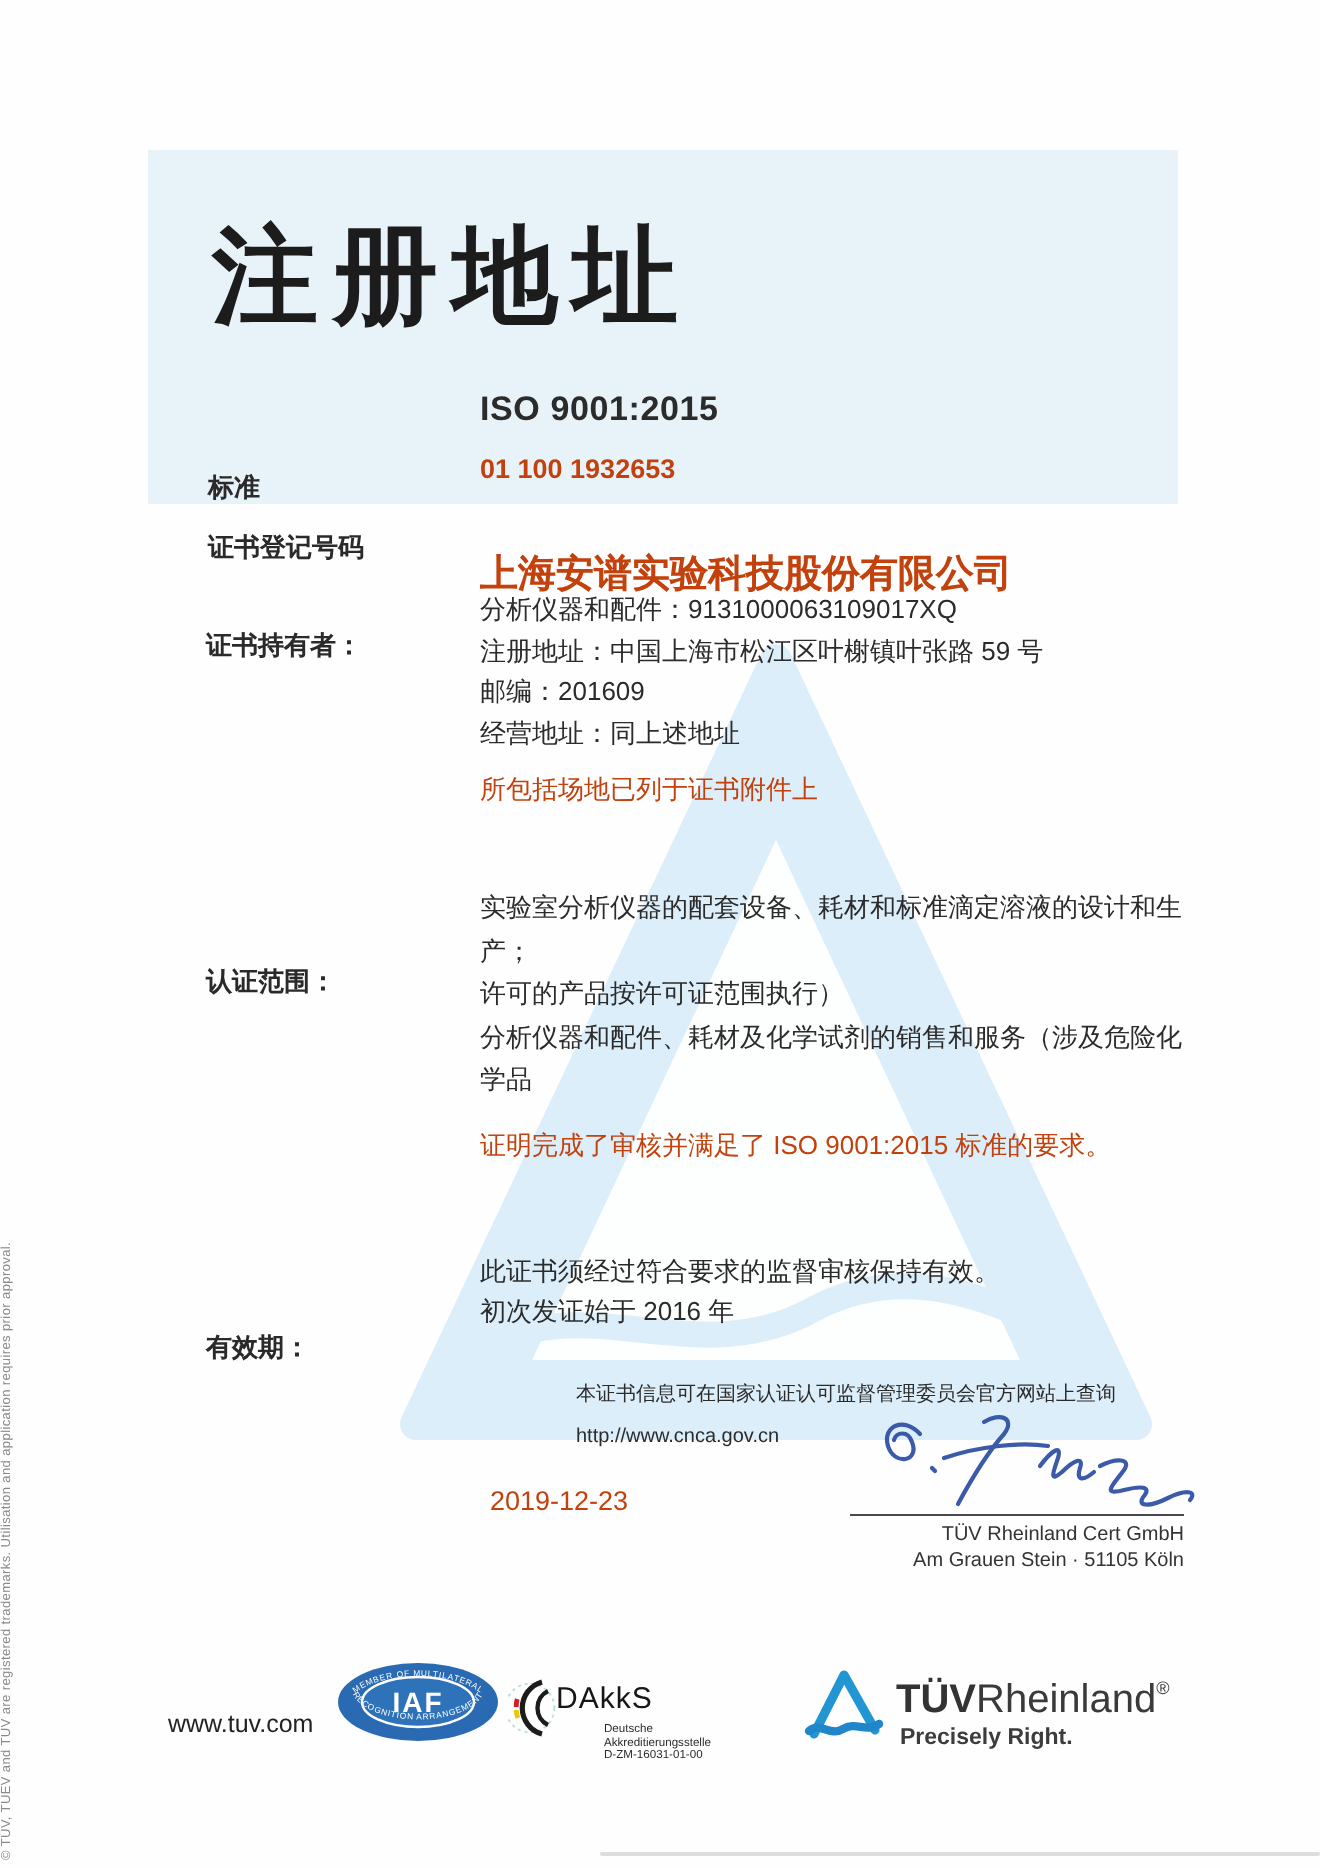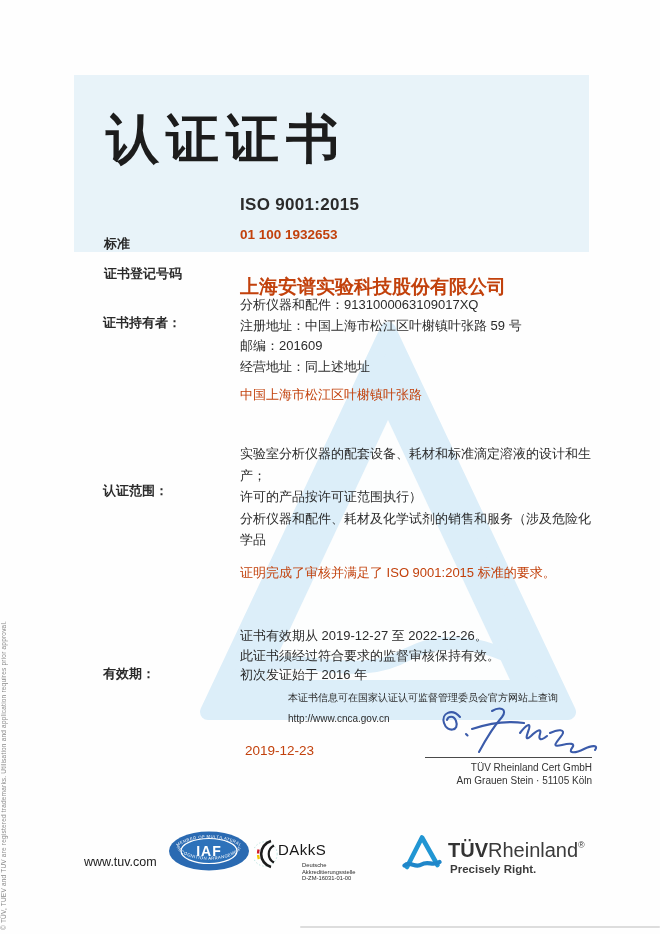--- a/index.html
+++ b/index.html
@@ -49,50 +49,49 @@
       <path d="M40,356 C95,322 150,368 210,334 C256,310 302,330 342,352" fill="none" stroke="#dceef9" stroke-width="13" stroke-linecap="round"></path>
     </svg>
   </div>
 
   <div class="layer content">
 
     <div class="abs side-note">© TÜV, TUEV and TUV are registered trademarks. Utilisation and application requires prior approval.</div>
 
     <div class="abs band"></div>
 
-    <div class="abs title">认证证书</div>
+    <div class="abs title">注册地址</div>
 
     <div class="abs lbl" style="left:104px;top:197px;">标准</div>
     <div class="abs iso" style="left:240px;top:195px;">ISO 9001:2015</div>
 
     <div class="abs lbl" style="left:104px;top:227px;">证书登记号码</div>
     <div class="abs val b" style="left:240px;top:227px;font-size:13.5px;">01 100 1932653</div>
 
     <div class="abs lbl" style="left:103px;top:276px;">证书持有者：</div>
     <div class="abs val b" style="left:240px;top:274px;font-size:19px;">上海安谱实验科技股份有限公司</div>
     <div class="abs lines" style="left:240px;top:295px;width:360px;">
       <div>分析仪器和配件：9131000063109017XQ</div>
       <div>注册地址：中国上海市松江区叶榭镇叶张路 59 号</div>
       <div>邮编：201609</div>
       <div>经营地址：同上述地址</div>
     </div>
-    <div class="abs val" style="left:240px;top:386px;">中国上海市松江区叶榭镇叶张路</div>
+    <div class="abs val" style="left:240px;top:386px;">所包括场地已列于证书附件上</div>
 
     <div class="abs lbl" style="left:103px;top:444px;">认证范围：</div>
     <div class="abs scope-lines" style="left:240px;top:443px;width:360px;">
       <div>实验室分析仪器的配套设备、耗材和标准滴定溶液的设计和生产；</div>
       <div>许可的产品按许可证范围执行）</div>
       <div>分析仪器和配件、耗材及化学试剂的销售和服务（涉及危险化学品</div>
     </div>
 
     <div class="abs val" style="left:240px;top:564px;">证明完成了审核并满足了 ISO 9001:2015 标准的要求。</div>
 
     <div class="abs lbl" style="left:103px;top:627px;">有效期：</div>
     <div class="abs v-lines" style="left:240px;top:626px;width:360px;">
-      <div>证书有效期从 2019-12-27 至 2022-12-26。</div>
       <div>此证书须经过符合要求的监督审核保持有效。</div>
       <div>初次发证始于 2016 年</div>
     </div>
 
     <div class="abs i-lines" style="left:240px;top:687px;width:380px;">
       <div>本证书信息可在国家认证认可监督管理委员会官方网站上查询</div>
       <div>http://www.cnca.gov.cn</div>
     </div>
 
     <div class="abs val" style="left:245px;top:743px;font-size:13.5px;">2019-12-23</div>

